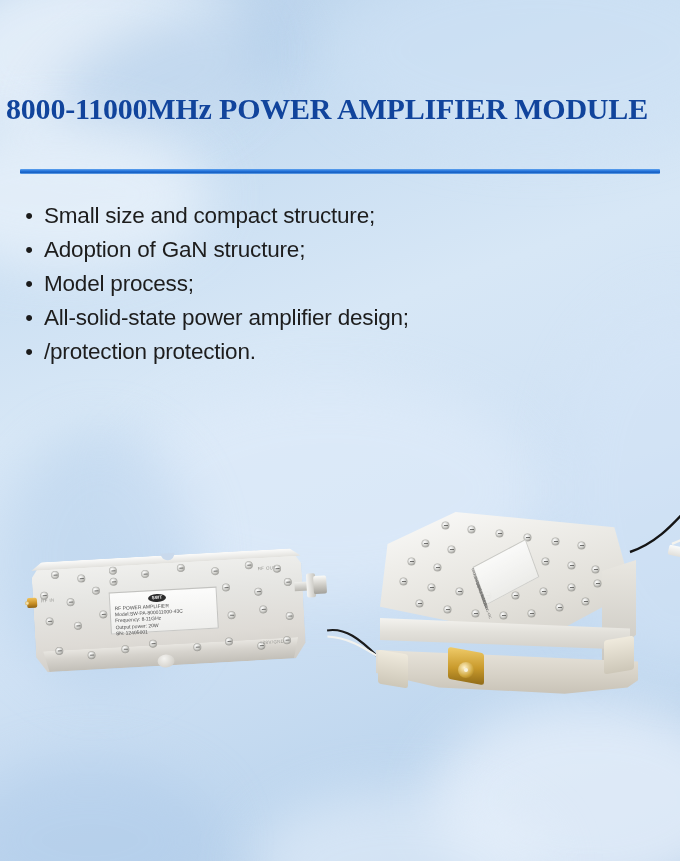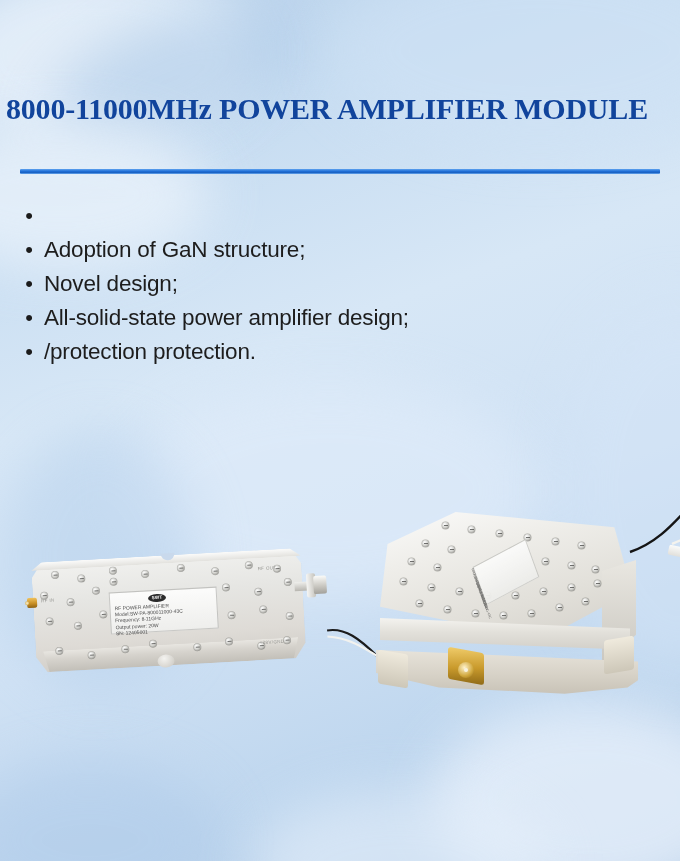--- a/index.html
+++ b/index.html
@@ -231,28 +231,29 @@
     <div class="cloud c9"></div>
     <div class="cloud c10"></div>
   </div>
 
   <div class="title">8000-11000MHz POWER AMPLIFIER MODULE</div>
   <div class="rule"></div>
 
   <div class="bullets">
     <div class="bullet-row">
       <div class="bullet-dot">•</div>
+      <div class="bullet-text">Small size and compact structure;</div>
     </div>
     <div class="bullet-row">
       <div class="bullet-dot">•</div>
       <div class="bullet-text">Adoption of GaN structure;</div>
     </div>
     <div class="bullet-row">
       <div class="bullet-dot">•</div>
-      <div class="bullet-text">Novel design;</div>
+      <div class="bullet-text">Model process;</div>
     </div>
     <div class="bullet-row">
       <div class="bullet-dot">•</div>
       <div class="bullet-text">All-solid-state power amplifier design;</div>
     </div>
     <div class="bullet-row">
       <div class="bullet-dot">•</div>
       <div>
         <div class="bullet-text">/protection protection.</div>
       </div>

